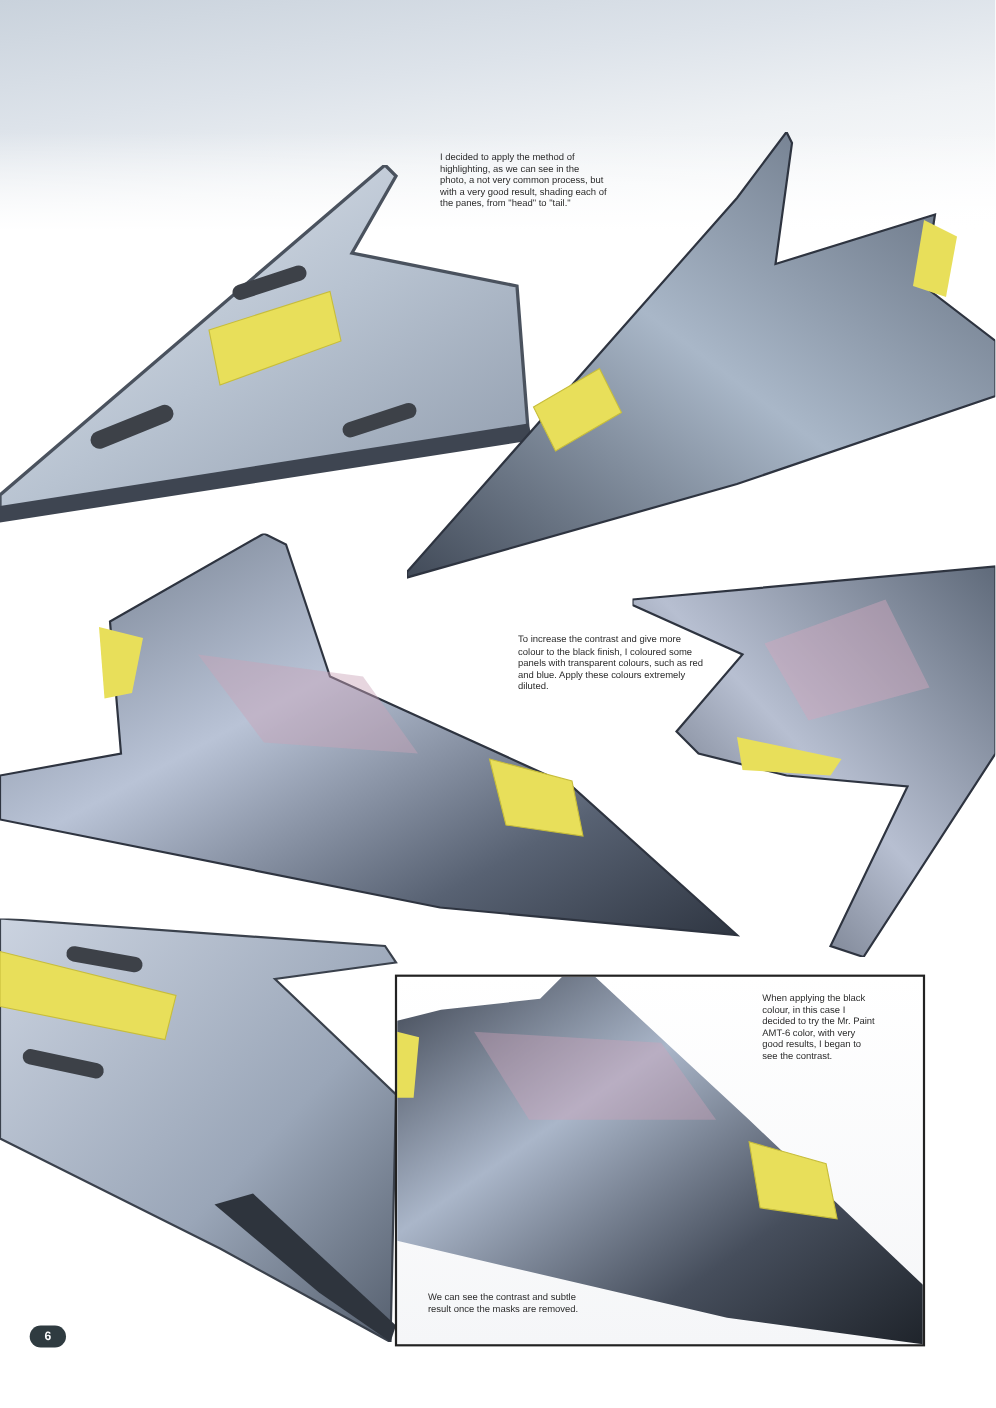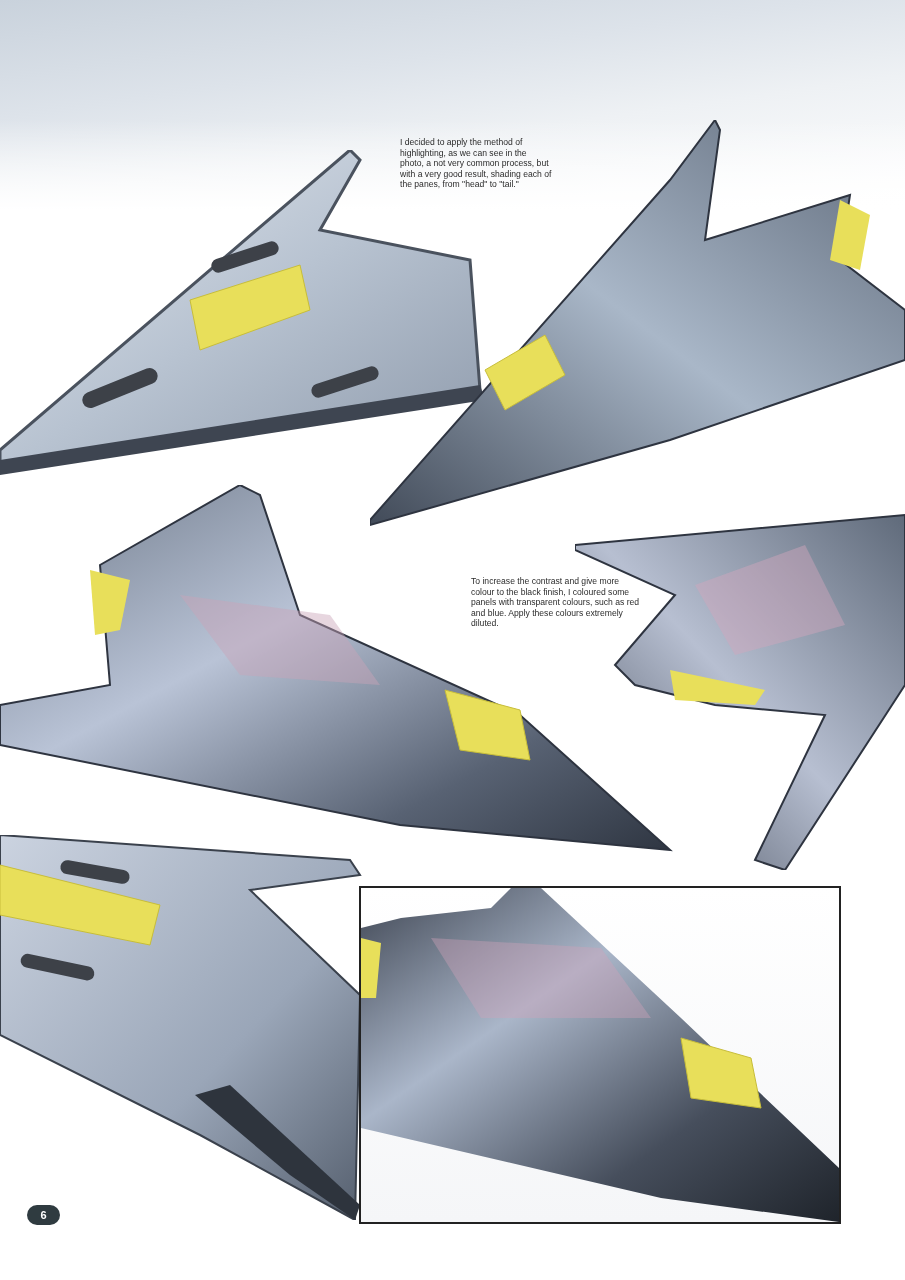--- a/index.html
+++ b/index.html
@@ -128,20 +128,28 @@
           <stop offset="0.35" stop-color="#aab6c9"></stop>
           <stop offset="0.7" stop-color="#464e5c"></stop>
           <stop offset="1" stop-color="#1f242b"></stop>
       </linearGradient>
     </defs>
     <polygon points="0,40 40,30 130,20 150,0 180,0 320,130 478,280 478,334 300,310 0,240" fill="url(#g6)"></polygon>
     <polygon points="70,50 240,60 290,130 120,130" fill="#cfa2b8" opacity="0.4"></polygon>
     <polygon points="320,150 390,170 400,220 330,210" fill="#e8df5a" stroke="#c7bd3a"></polygon>
     <polygon points="0,50 20,55 15,110 0,110" fill="#e8df5a"></polygon>
   </svg>
+  <div class="caption" style="left:332px;top:14px;width:150px;">When applying the black
+colour, in this case I
+decided to try the Mr. Paint
+AMT-6 color, with very
+good results, I began to
+see the contrast.</div>
+  <div class="caption" style="left:28px;top:286px;width:220px;">We can see the contrast and subtle
+result once the masks are removed.</div>
 </div>
 
 <div class="caption" style="left:400px;top:137px;width:220px;">I decided to apply the method of
 highlighting, as we can see in the
 photo, a not very common process, but
 with a very good result, shading each of
 the panes, from "head" to "tail."</div>
 <div class="caption" style="left:424px;top:576px;width:225px;margin-left:47px;">To increase the contrast and give more
 colour to the black finish, I coloured some
 panels with transparent colours, such as red

